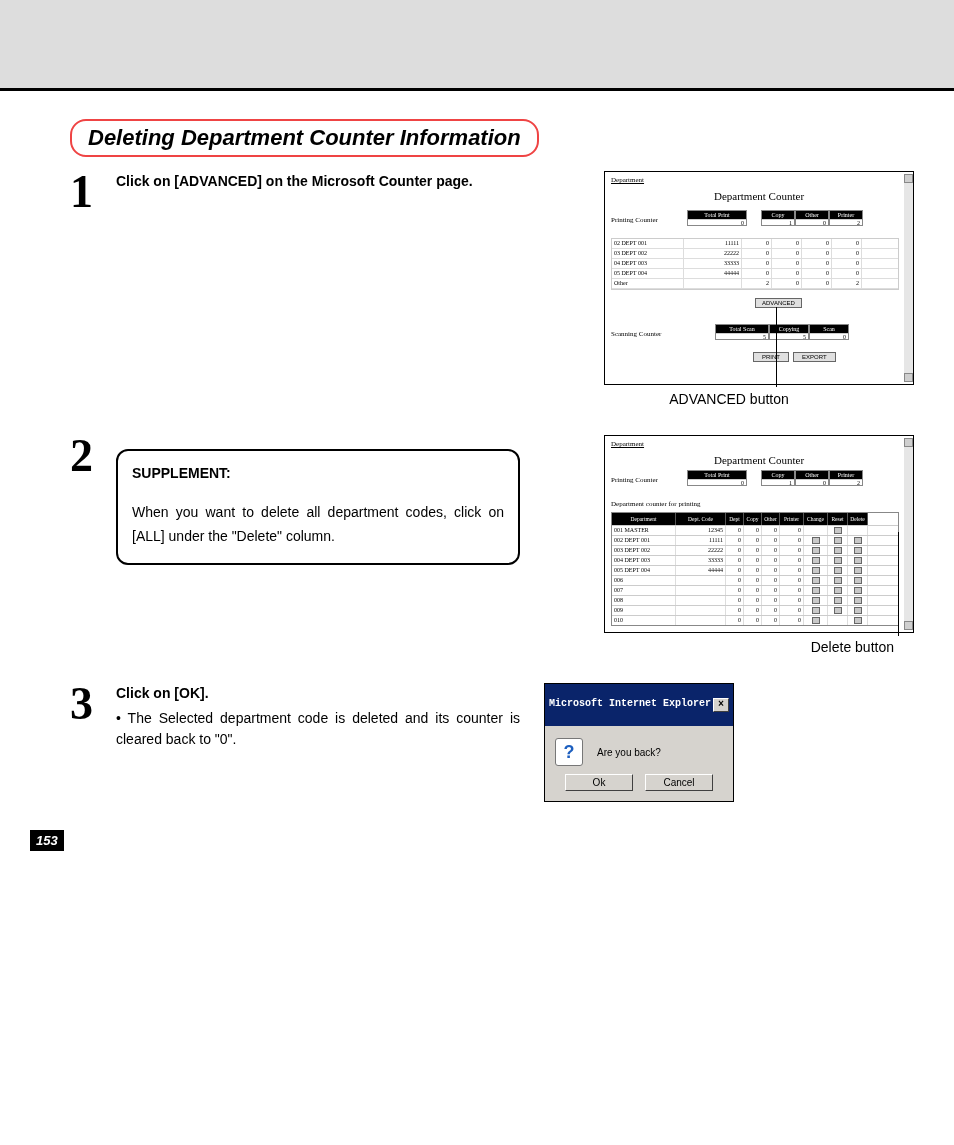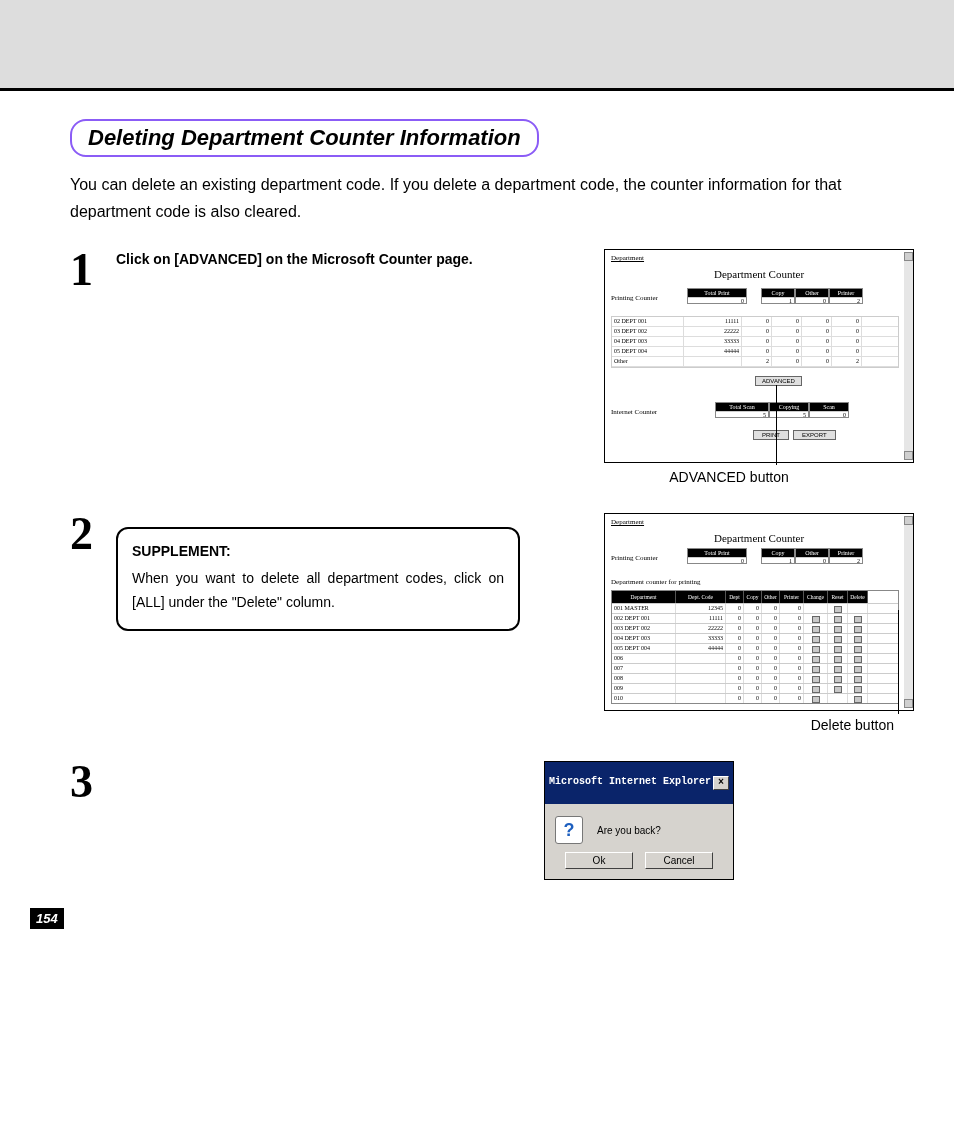--- a/index.html
+++ b/index.html
@@ -15,21 +15,21 @@
   }
   .rule {
     height: 3px;
     background: #000;
   }
   .page {
     padding: 28px 40px 0 70px;
   }
   .section-title {
     display: inline-block;
-    border: 2px solid #8b5cf6;
+    border: 2px solid #ef4444;
     border-radius: 16px;
     padding: 4px 16px;
     font-size: 22px;
     font-weight: bold;
     font-style: italic;
     margin-bottom: 14px;
   }
   .intro {
     font-size: 16px;
     line-height: 1.7;
@@ -74,21 +74,21 @@
   .supplement-box {
     border: 2px solid #000;
     border-radius: 12px;
     padding: 10px 14px 14px 14px;
     margin-top: 14px;
     font-size: 14px;
     line-height: 1.75;
   }
   .supplement-title {
     font-weight: bold;
-    margin-bottom: 2px;
+    margin-bottom: 14px;
   }
   .supplement-text {
     text-align: justify;
   }
   .step-right {
     flex: 1;
     padding-left: 24px;
     display: flex;
     flex-direction: column;
     align-items: flex-end;
@@ -375,21 +375,20 @@
 </head>
 <body>
 
 <div class="top-band"></div>
 <div class="rule"></div>
 
 <div class="page">
 
   <div class="section-title">Deleting Department Counter Information</div>
 
-  <p class="intro">You can delete an existing department code.  If you delete a department code, the counter information for that department code is also cleared.</p>
 
   
   <div class="step-row">
     <div class="step-left">
       <div class="step-num">1</div>
       <div class="step-body">
         <p class="step-instruction">Click on [ADVANCED] on the Microsoft Counter page.</p>
       </div>
     </div>
     <div class="step-right">
@@ -454,21 +453,21 @@
               <div class="r">
                 <div class="c l" style="width: 72px;">Other</div>
                 <div class="c" style="width: 58px;"></div>
                 <div class="c" style="width: 30px;">2</div>
                 <div class="c" style="width: 30px;">0</div>
                 <div class="c" style="width: 30px;">0</div>
                 <div class="c" style="width: 30px;">2</div>
               </div>
             </div>
           <div class="s1-adv-btn">ADVANCED</div>
-          <div class="s1-sc">Internet Counter</div>
+          <div class="s1-sc">Scanning Counter</div>
           <div class="s1-scan-row">
             <div class="cell" style="width:54px;">
                 <div class="hdr-black">Total Scan</div>
                 <div class="v">5</div>
               </div>
             <div class="cell" style="width:40px;">
                 <div class="hdr-black">Copying</div>
                 <div class="v">5</div>
               </div>
             <div class="cell" style="width:40px;">
@@ -652,20 +651,24 @@
         </div>
       </div>
       <div class="caption" style="text-align:right;padding-right:20px;width:100%;">Delete button</div>
     </div>
   </div>
 
   
   <div class="step-row">
     <div class="step-left">
       <div class="step-num">3</div>
+      <div class="step-body">
+        <p class="step-instruction">Click on [OK].</p>
+        <p class="step-sub">The Selected department code is deleted and its counter is cleared back to "0".</p>
+      </div>
     </div>
     <div class="step-right" style="align-items:flex-start;">
       <div class="dlg">
         <div class="dlg-tb">
           <span>Microsoft Internet Explorer</span>
           <span class="dlg-x">×</span>
         </div>
         <div class="dlg-body">
           <div class="dlg-q">?</div>
           <div>Are you back?</div>
@@ -674,14 +677,14 @@
           <div class="dlg-btn">Ok</div>
           <div class="dlg-btn">Cancel</div>
         </div>
       </div>
     </div>
   </div>
 
 </div>
 
 <div class="footer-space">
-  <span class="page-num">154</span>
+  <span class="page-num">153</span>
 </div>
 
 </body></html>

